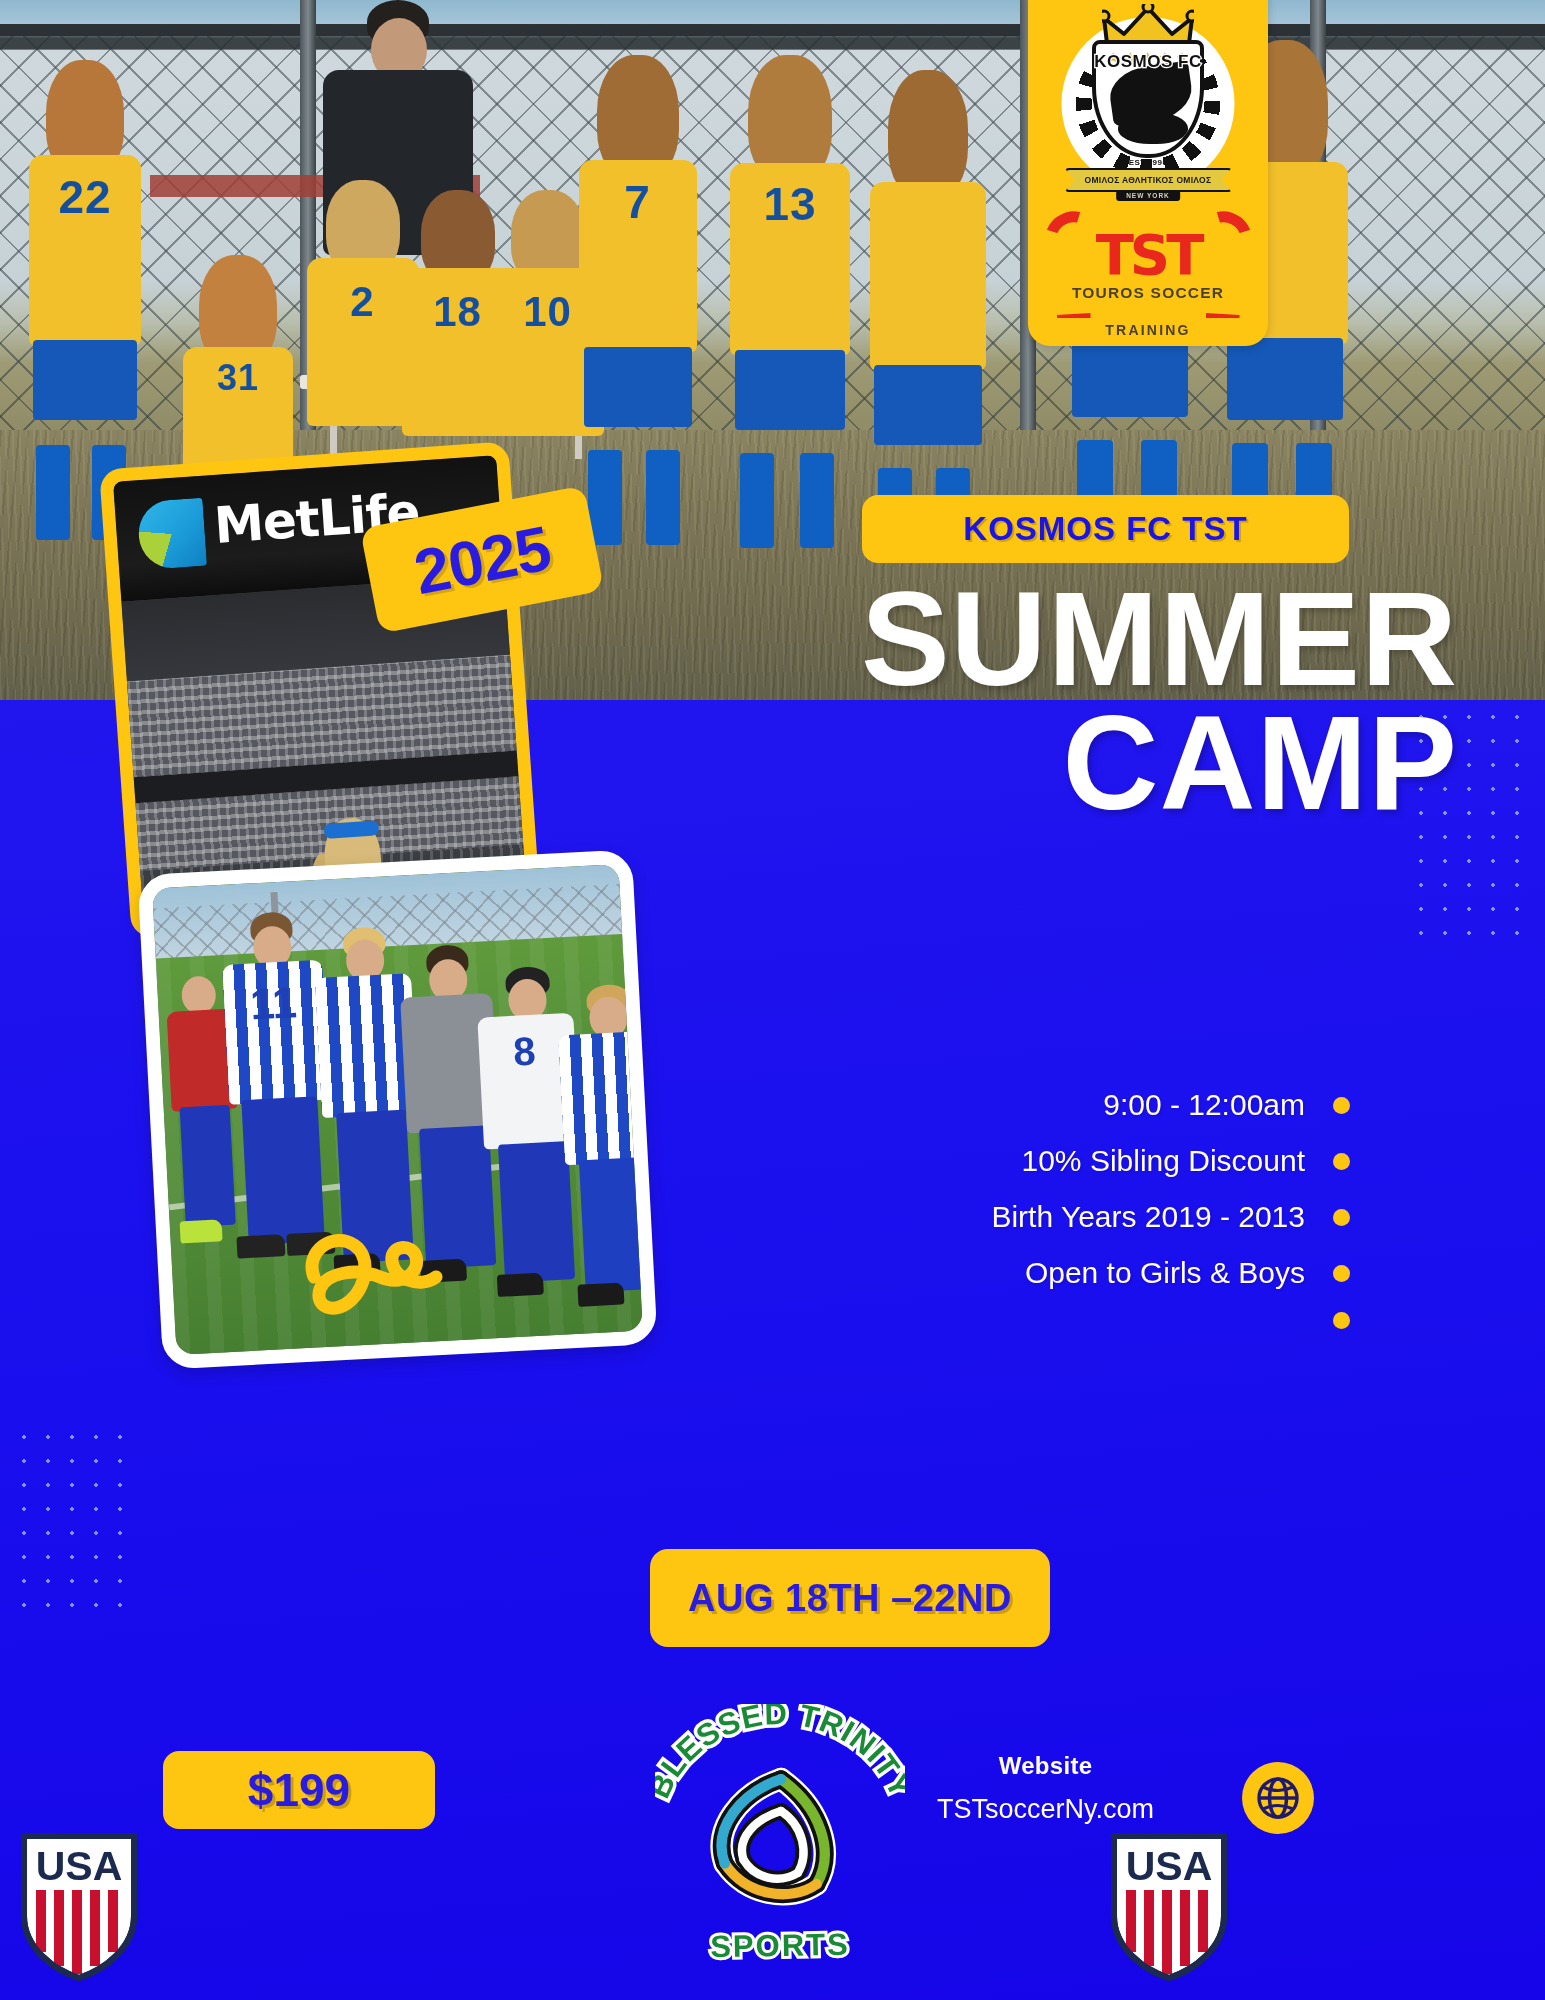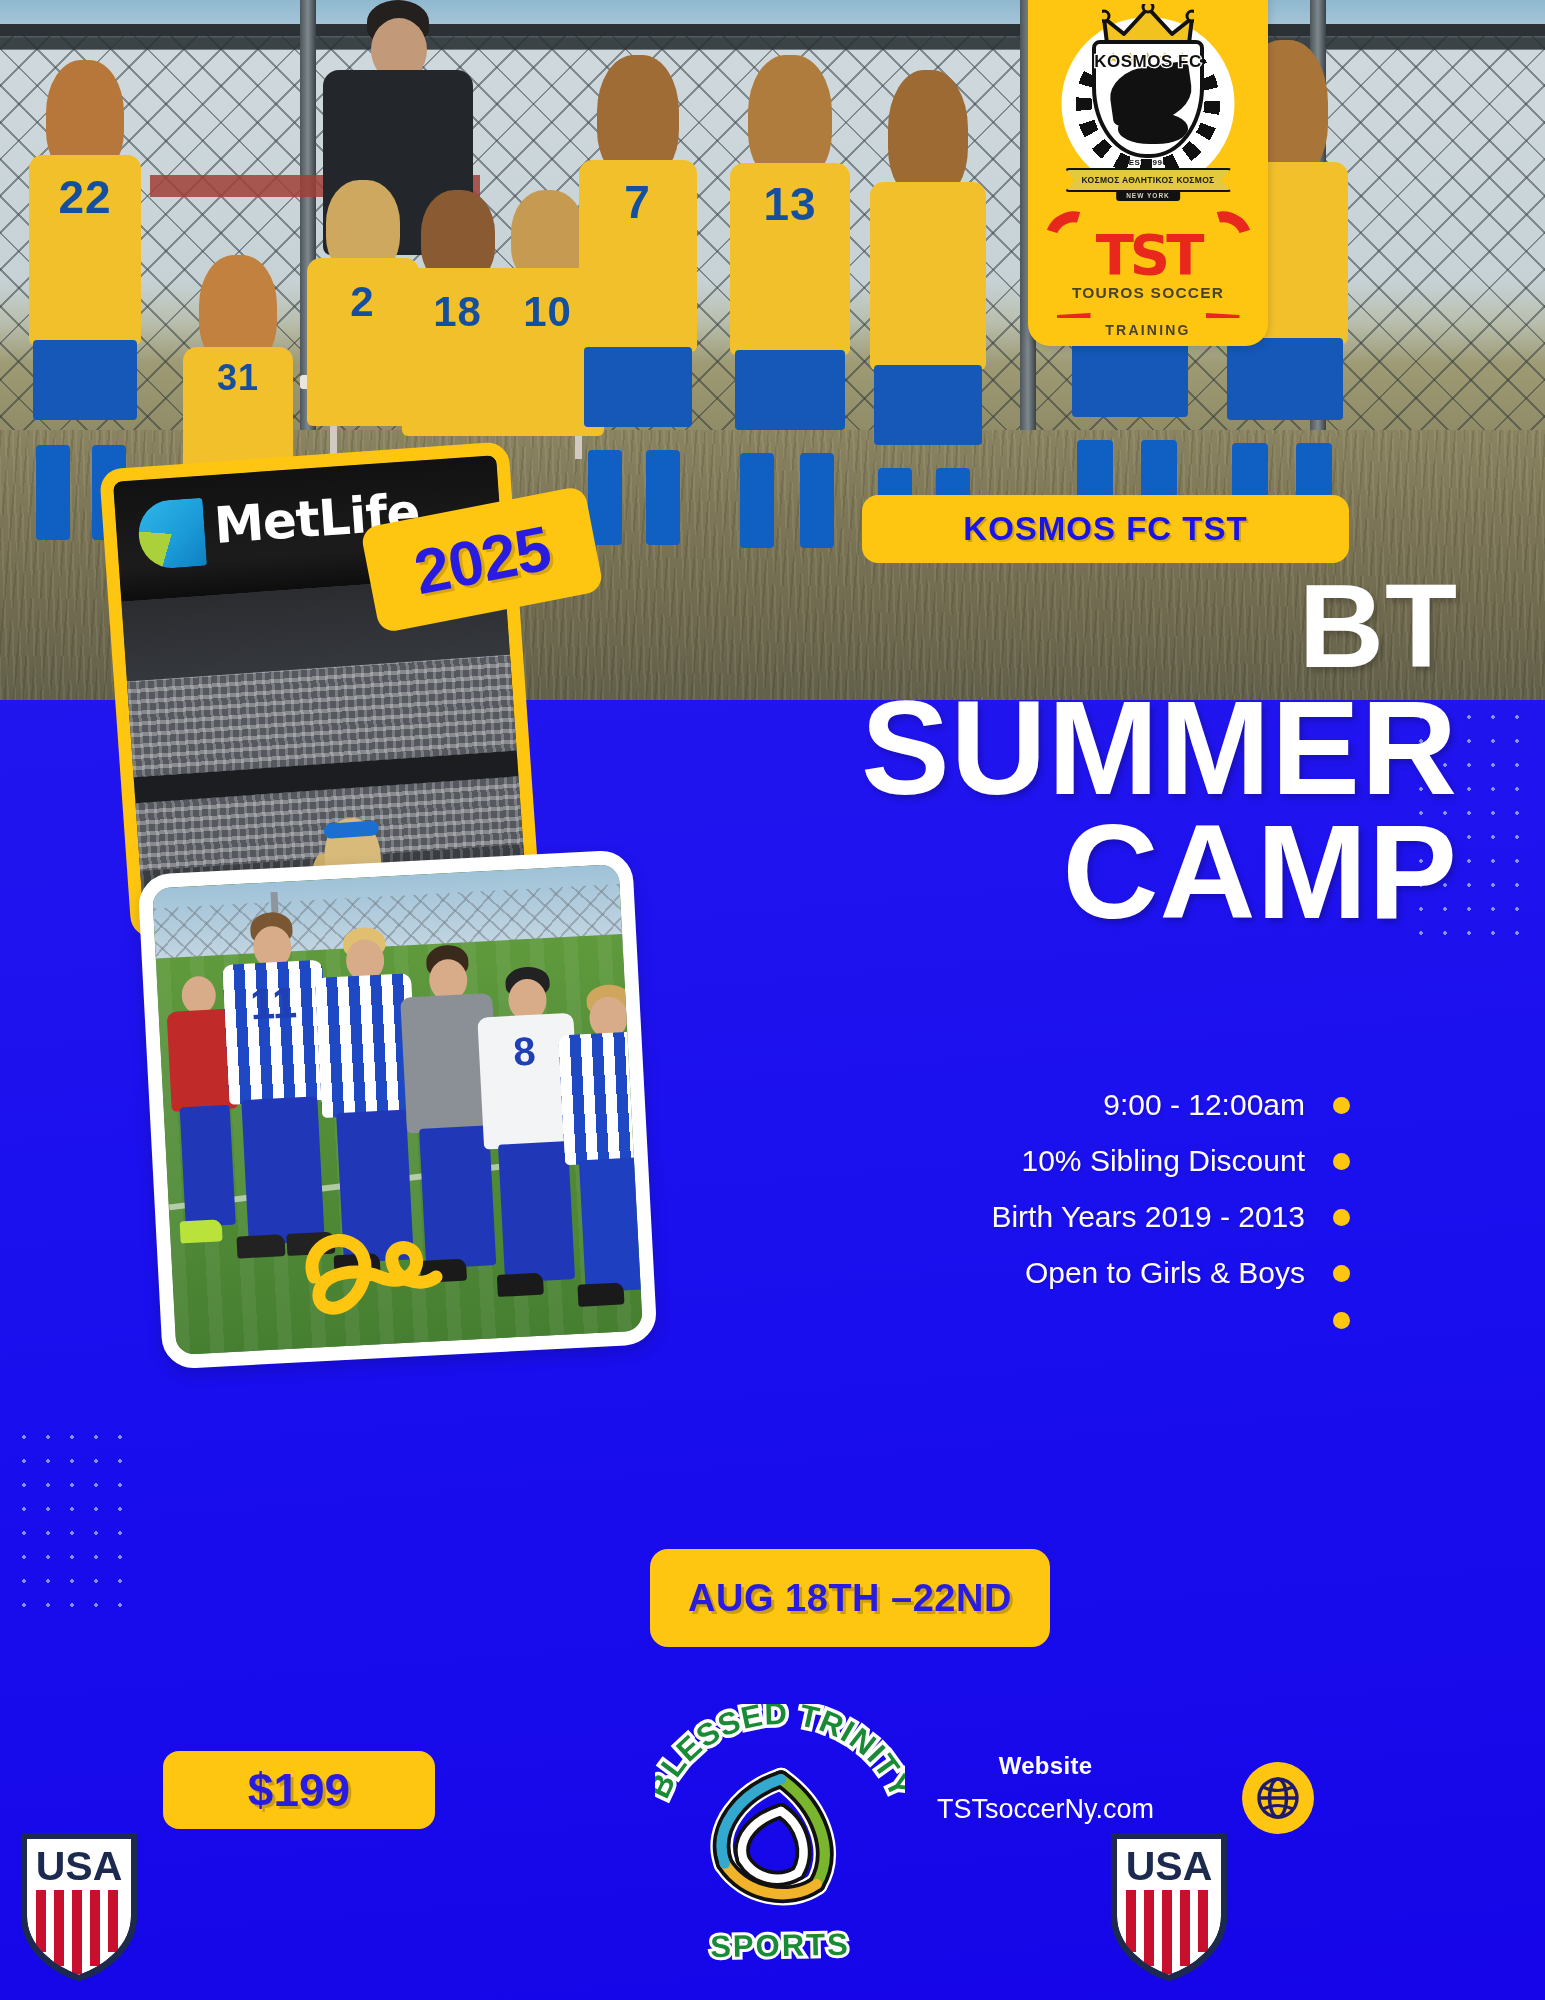--- a/index.html
+++ b/index.html
@@ -512,21 +512,21 @@
         <circle cx="90" cy="12" r="5" fill="#f2c31f" stroke="#111" stroke-width="3"></circle>
       </svg>
       <div class="kb-shield">
         <div class="kb-stars">★ ★ ★ ★ ★</div>
         <div class="kb-swoosh"></div>
         <div class="kb-swoosh2"></div>
       </div>
       <div class="kb-name">KOSMOS FC</div>
       <div class="kb-est">EST.1996</div>
       <div class="kb-ribbon">
-        <span>ΚΟΣΜΟΣ ΑΘΛΗΤΙΚΟΣ ΚΟΣΜΟΣ</span>
+        <span>ΟΜΙΛΟΣ ΑΘΛΗΤΙΚΟΣ ΟΜΙΛΟΣ</span>
       </div>
       <div class="kb-ny">NEW YORK</div>
     </div>
 
     <div class="tst-logo">
       <div class="tst-horn-l"></div>
       <div class="tst-horn-r"></div>
       <div class="tst-letters">TST</div>
       <div class="tst-sub1">TOUROS SOCCER</div>
       <div class="tst-dash-l"></div>
@@ -554,21 +554,20 @@
     <div class="met-girl-badge">TST</div>
     <div class="met-girl-num">19</div>
 
   </div>
 
   <div class="badge-2025">
     <span>2025</span>
   </div>
 
   <div class="title-wrap">
-    <div class="t-bt">BT</div>
     <div class="t-summer">SUMMER</div>
     <div class="t-camp">CAMP</div>
   </div>
 
   <div class="features">
     <div class="feat-row">
       <div class="feat-label">9:00 - 12:00am</div>
       <div class="feat-dot"></div>
     </div>
     <div class="feat-row">

